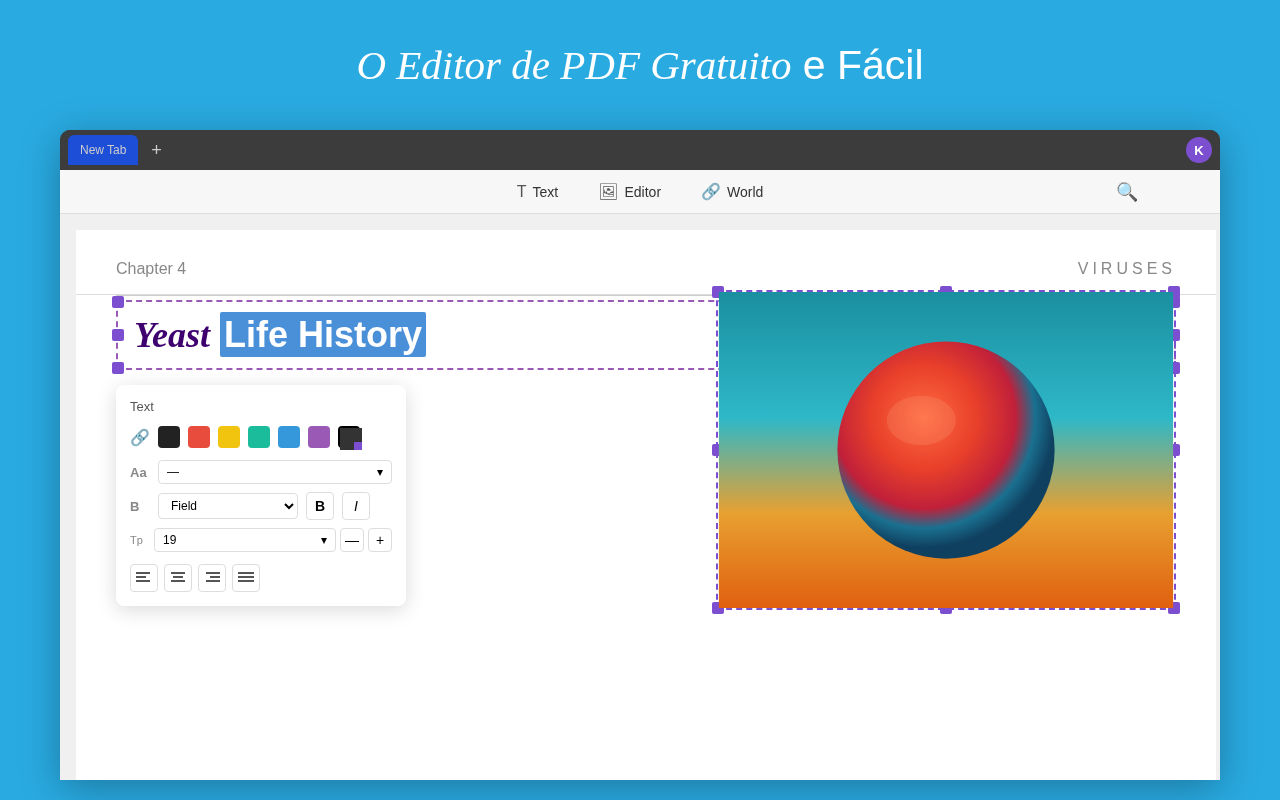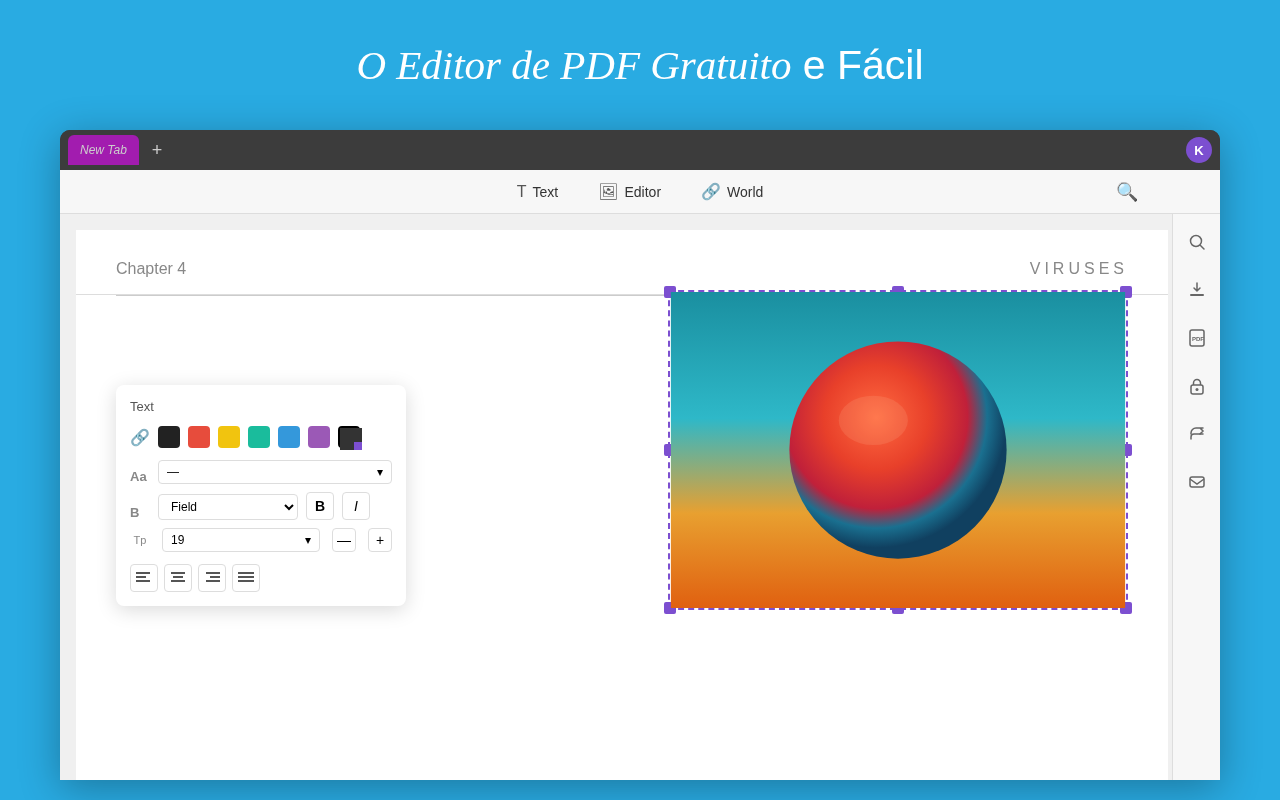--- a/index.html
+++ b/index.html
@@ -66,23 +66,22 @@
       font-size: 12px;
       gap: 6px;
     }
 
     .tab.active {
       background: #f0f0f0;
       color: #333;
     }
 
     .tab.inactive {
-      background: #a21caf;
+      background: #1d4ed8;
       color: #ccc;
-      font-style: italic;
     }
 
     .tab-close {
       width: 14px;
       height: 14px;
       border-radius: 50%;
       display: flex;
       align-items: center;
       justify-content: center;
       font-size: 10px;
@@ -148,20 +147,21 @@
       margin-left: auto;
       position: absolute;
       right: 76px;
     }
 
     
     .content-area {
       display: flex;
       background: #f0f0f0;
       height: calc(100% - 84px);
+      flex-direction: column;
     }
 
     
     .pdf-page {
       flex: 1;
       background: white;
       margin: 16px;
       margin-right: 4px;
       position: relative;
       overflow: hidden;
@@ -289,21 +289,21 @@
     }
 
     .link-icon {
       font-size: 16px;
       color: #666;
       cursor: pointer;
     }
 
     .field-row {
       display: flex;
-      align-items: flex-end;
+      align-items: center;
       gap: 8px;
       margin-bottom: 8px;
     }
 
     .field-label {
       font-size: 11px;
       color: #888;
       width: 20px;
     }
 
@@ -352,23 +352,22 @@
       align-items: center;
       justify-content: center;
       font-size: 14px;
       font-style: italic;
       cursor: pointer;
     }
 
     .size-row {
       display: flex;
       align-items: center;
-      gap: 12px;
+      gap: 4px;
       margin-bottom: 12px;
-      text-align: center;
     }
 
     .size-btn {
       width: 24px;
       height: 24px;
       border: 1px solid #ddd;
       border-radius: 4px;
       display: flex;
       align-items: center;
       justify-content: center;
@@ -492,20 +491,34 @@
 
     <div class="pdf-page">
 
       <div class="chapter-header">
         <span class="chapter-label">Chapter 4</span>
         <span class="chapter-title-right">VIRUSES</span>
       </div>
 
       <div style="height:1px; background:#ccc; margin: 0 40px;"></div>
 
+      <div class="text-selection-area">
+        <div class="text-element-wrapper">
+          <div class="selection-handle handle-tl"></div>
+          <div class="selection-handle handle-tr"></div>
+          <div class="selection-handle handle-bl"></div>
+          <div class="selection-handle handle-br"></div>
+          <div class="selection-handle handle-ml"></div>
+          <div class="selection-handle handle-mr"></div>
+          <span class="heading-text">
+            <span class="cursive-part">Yeast</span>
+            <span class="selected-part">Life History</span>
+          </span>
+        </div>
+      </div>
 
       <div class="body-text-area">
         <p style="margin-bottom: 8px;">daughter cells are the</p>
         <p style="margin-bottom: 8px;">ge and small, it is called</p>
         <p>sion) (more common)</p>
       </div>
 
       <div class="text-panel">
         <div class="panel-title">Text</div>
 

